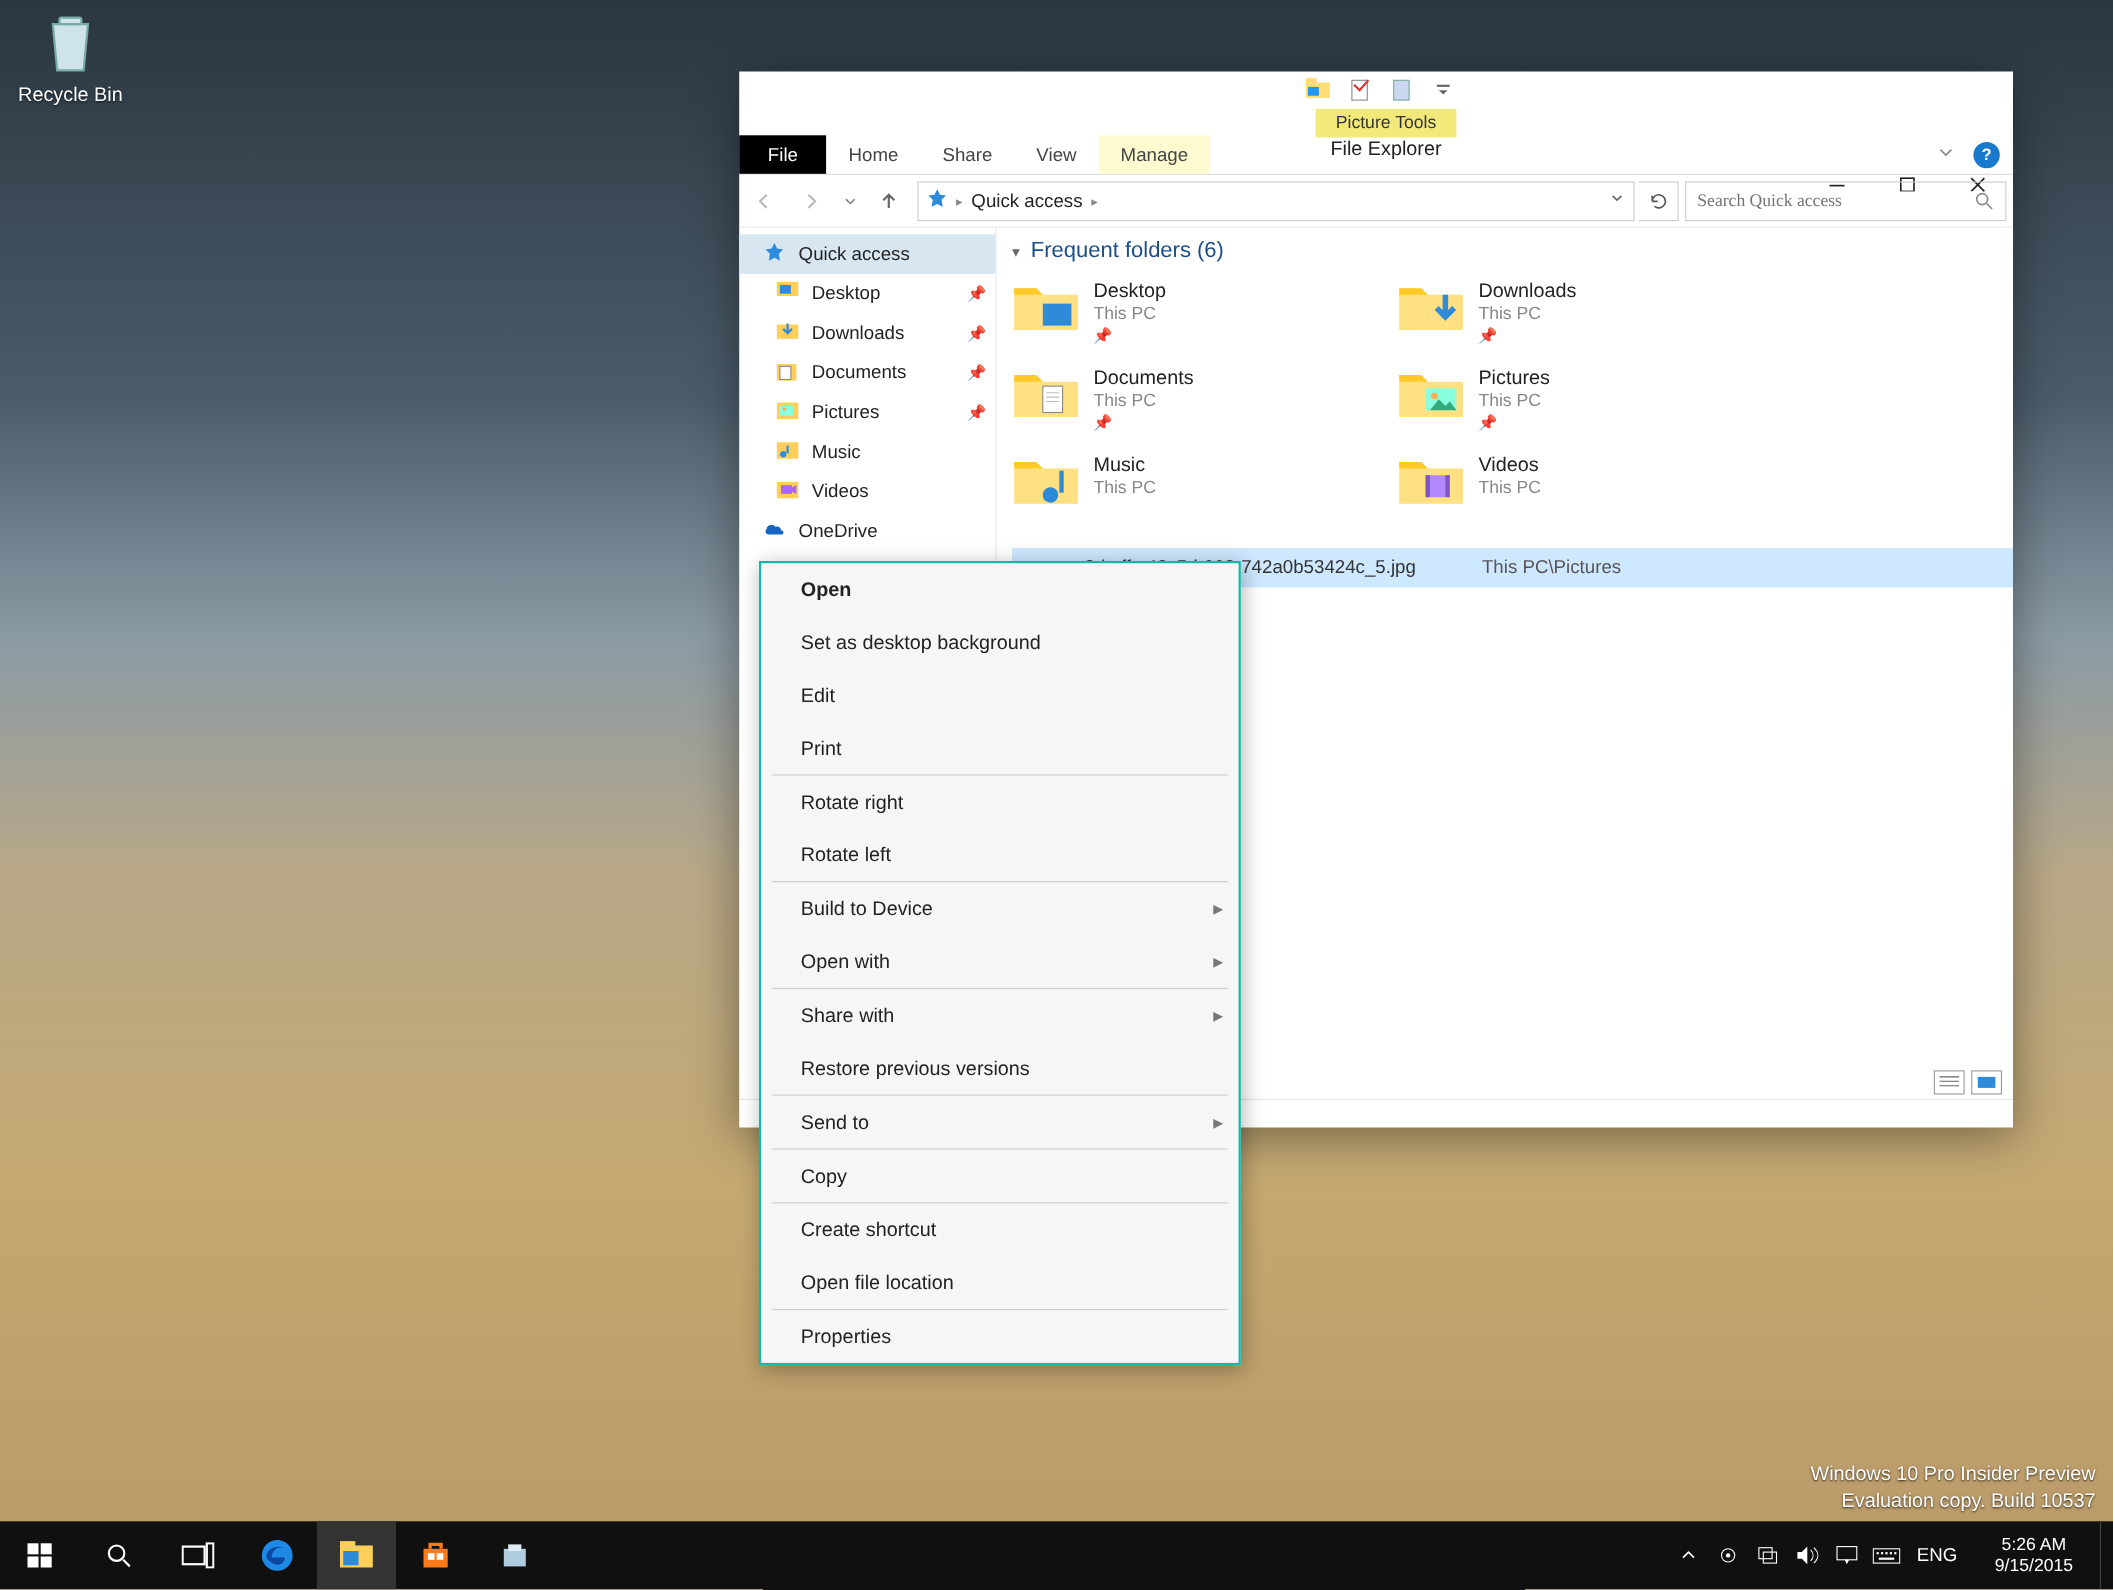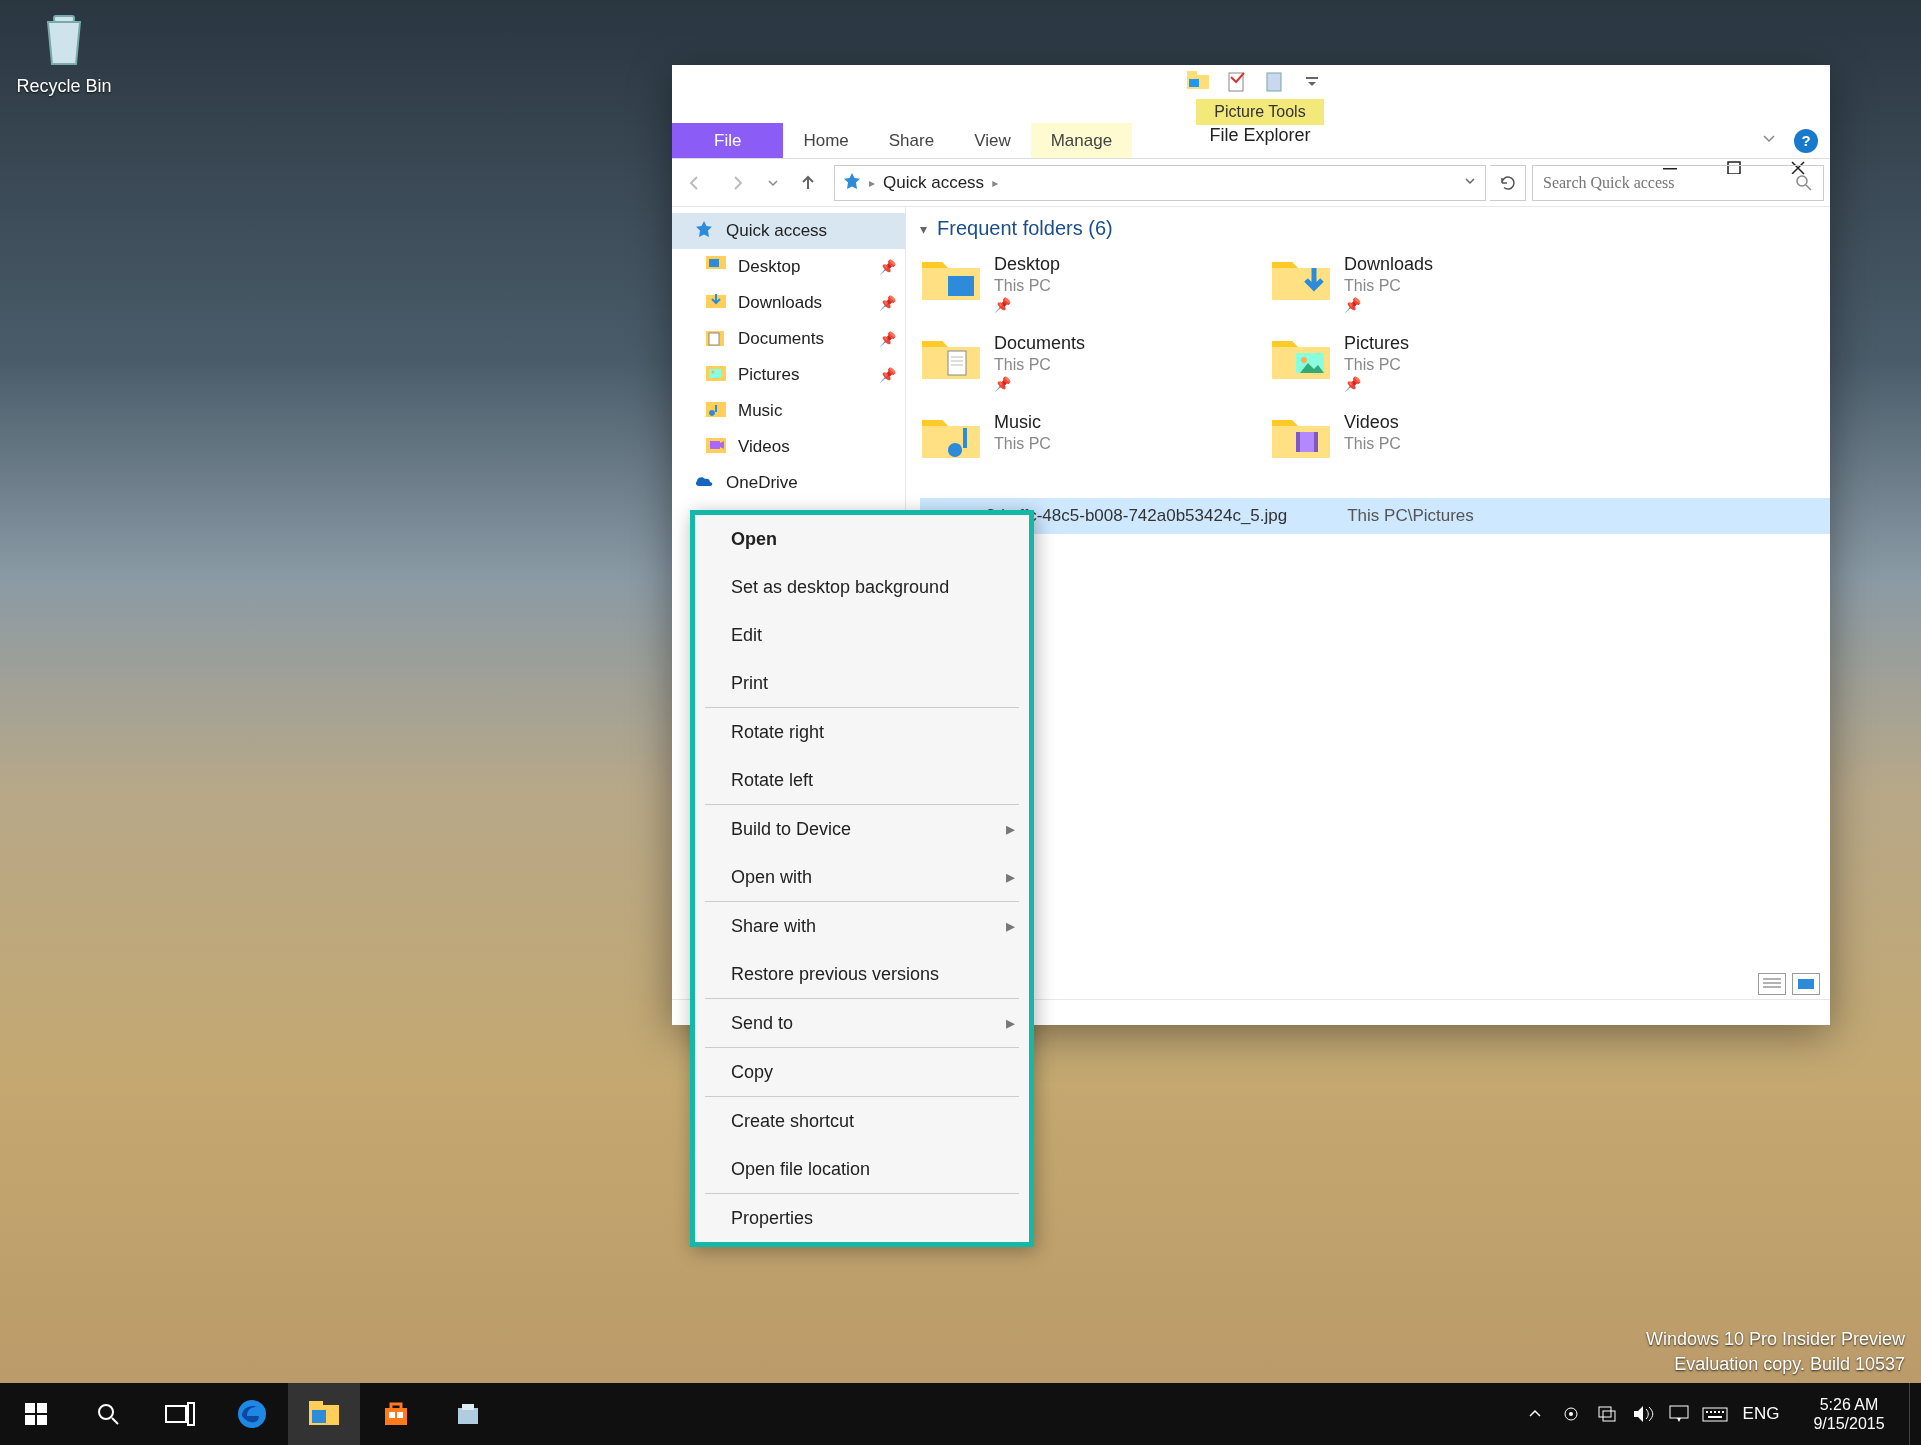--- a/index.html
+++ b/index.html
@@ -24,21 +24,21 @@
 .tool-tab { margin-left: 18px; }
 .tool-tab .hdr { background: #f2e97a; color: #333; font-size: 16px; padding: 4px 18px; }
 .title-text { margin-left: 18px; font-size: 18px; color: #222; }
 .win-ctrls { margin-left: auto; display: flex; }
 .win-ctrls .wbtn { width: 64px; height: 44px; display: flex; align-items: center; justify-content: center; }
 .win-ctrls .wbtn svg { display: block; }
 
 
 .ribbon { height: 36px; display: flex; align-items: stretch; border-bottom: 1px solid #ddd; }
 .ribbon .tab { padding: 0 20px; font-size: 17px; color: #444; display: flex; align-items: center; }
-.ribbon .tab.file { background: #8b5cf6; color: #fff; padding: 0 42px; }
+.ribbon .tab.file { background: #000000; color: #fff; padding: 0 26px; }
 .ribbon .tab.manage { background: #fdfbcf; }
 .ribbon .right { margin-left: auto; display: flex; align-items: center; gap: 10px; padding-right: 12px; }
 .ribbon .chev { width: 24px; height: 24px; color: #888; }
 .ribbon .help { width: 24px; height: 24px; background: #1979ca; border-radius: 50%; color: #fff; font-size: 15px; font-weight: bold; display: flex; align-items: center; justify-content: center; }
 
 
 .addrbar { height: 48px; display: flex; align-items: center; border-bottom: 1px solid #e8e8e8; }
 .navbtn { width: 44px; height: 40px; display: flex; align-items: center; justify-content: center; color: #888; }
 .addr { flex: 1; display: flex; align-items: center; border: 1px solid #ccc; height: 36px; margin: 0 4px; padding: 0 8px; gap: 8px; }
 .addr .crumb { font-size: 17px; color: #222; }
@@ -71,21 +71,21 @@
 .folder .fmeta .fpin { color: #aaa; font-size: 14px; margin-top: 2px; }
 .file-row { margin-top: 36px; height: 36px; background: #cde8ff; display: flex; align-items: center; padding-left: 66px; gap: 60px; font-size: 17px; color: #333; }
 .file-row .loc { color: #555; }
 .viewbtns { position: absolute; right: 10px; bottom: 30px; display: flex; gap: 6px; }
 .viewbtns div { width: 28px; height: 22px; border: 1px solid #999; display: flex; align-items: center; justify-content: center; }
 
 
 .win-footer { height: 26px; border-top: 1px solid #e8e8e8; }
 
 
-.ctxmenu { position: absolute; left: 690px; top: 510px; width: 344px; background: #f6f6f6; border: 5px solid #14b8a6; box-shadow: 2px 4px 18px rgba(0,0,0,.3); }
+.ctxmenu { position: absolute; left: 690px; top: 510px; width: 438px; background: #f6f6f6; border: 2px solid #14b8a6; box-shadow: 2px 4px 18px rgba(0,0,0,.3); }
 .ctxmenu .mi { height: 48px; display: flex; align-items: center; padding: 0 28px 0 36px; font-size: 18px; color: #222; position: relative; }
 .ctxmenu .mi.bold { font-weight: 600; }
 .ctxmenu .sep { height: 1px; background: #ccc; margin: 0 10px; }
 .ctxmenu .mi .arr { position: absolute; right: 14px; color: #777; }
 
 
 .watermark { position: absolute; right: 16px; bottom: 68px; color: #fff; text-align: right; font-size: 18px; text-shadow: 0 1px 2px rgba(0,0,0,.8); line-height: 1.4; }
 
 
 .taskbar { position: absolute; left: 0; right: 0; bottom: 0; height: 62px; background: #101010; display: flex; align-items: center; }

